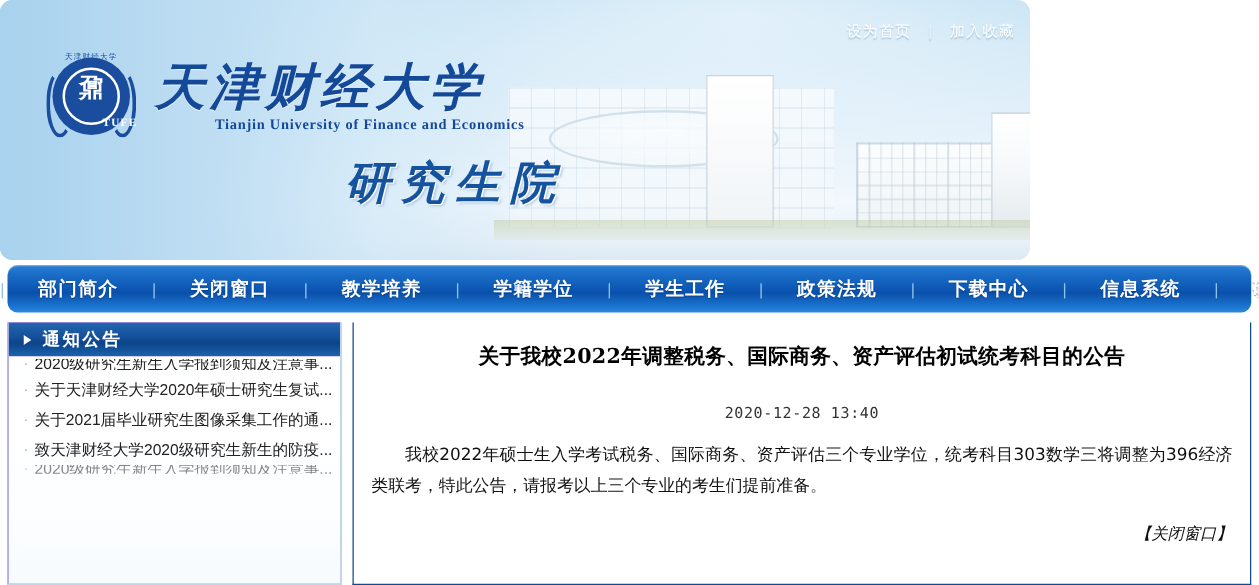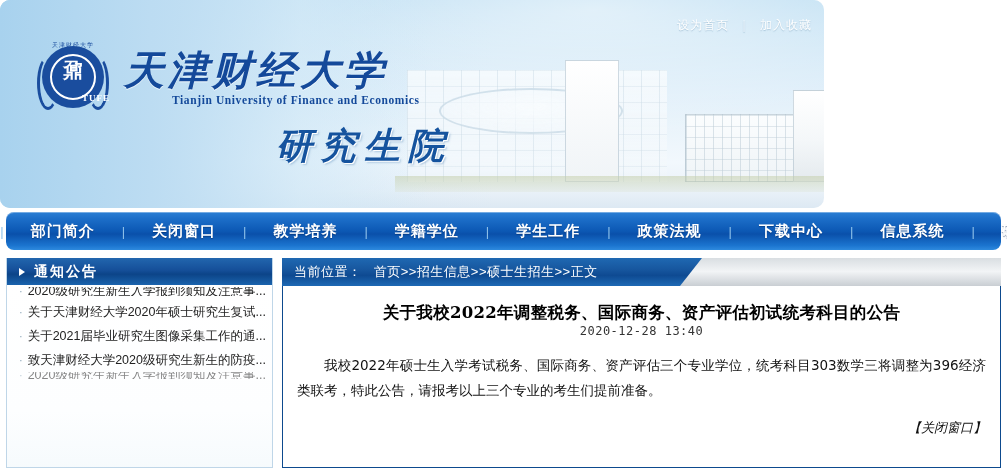--- a/index.html
+++ b/index.html
@@ -377,21 +377,21 @@
     font-weight: bold;
     color: #000000;
     letter-spacing: .3px;
     line-height: 1.3;
   }
   .art-date {
     text-align: center;
     font-family: "DejaVu Sans Mono", monospace;
     font-size: 12px;
     color: #333333;
-    margin-top: 1px;
+    margin-top: 28px;
     letter-spacing: .5px;
   }
   .art-body {
     margin-top: 15px;
     font-size: 13.5px;
     color: #111111;
     line-height: 1.85;
     text-indent: 2em;
     text-align: justify;
     font-family: "DejaVu Sans", sans-serif;
@@ -500,27 +500,20 @@
         <span class="txt">致天津财经大学2020级研究生新生的防疫...</span>
       </li>
       <li class="clip-bot">
         <span class="dot">·</span>
         <span class="txt">2020级研究生新生入学报到须知及注意事...</span>
       </li>
     </ul>
   </div>
 
   <div class="content">
-    <div class="crumb-bar">
-      <div class="crumb-blue"></div>
-      <div class="crumb-text">
-        <span class="lead">当前位置：</span>
-        <span class="c-link">首页&gt;&gt;招生信息&gt;&gt;硕士生招生&gt;&gt;正文</span>
-      </div>
-    </div>
 
     <div class="article">
       <div class="art-title">关于我校2022年调整税务、国际商务、资产评估初试统考科目的公告</div>
       <div class="art-date">2020-12-28 13:40</div>
       <div class="art-body">我校2022年硕士生入学考试税务、国际商务、资产评估三个专业学位，统考科目303数学三将调整为396经济类联考，特此公告，请报考以上三个专业的考生们提前准备。</div>
       <div class="art-close">
         <a href="#">【关闭窗口】</a>
       </div>
     </div>
   </div>

